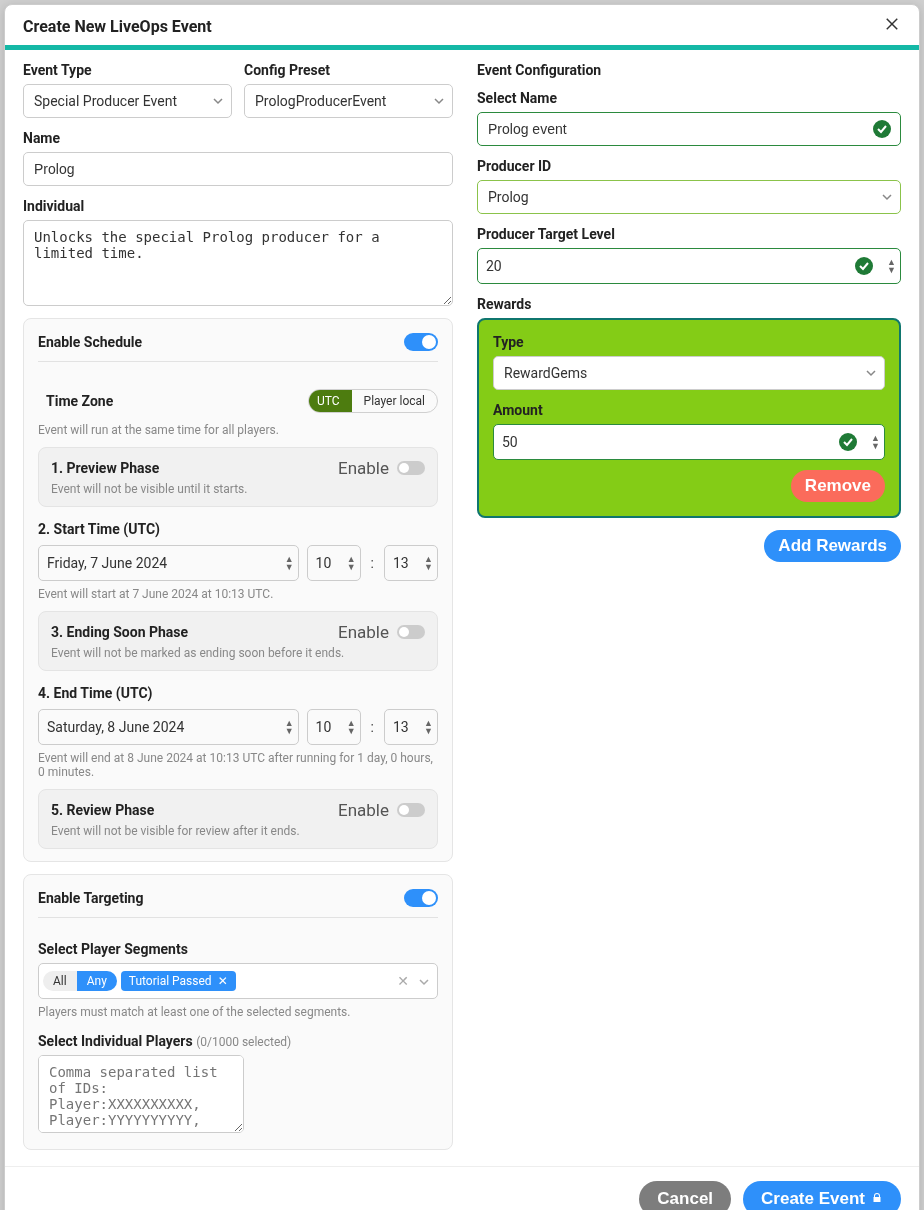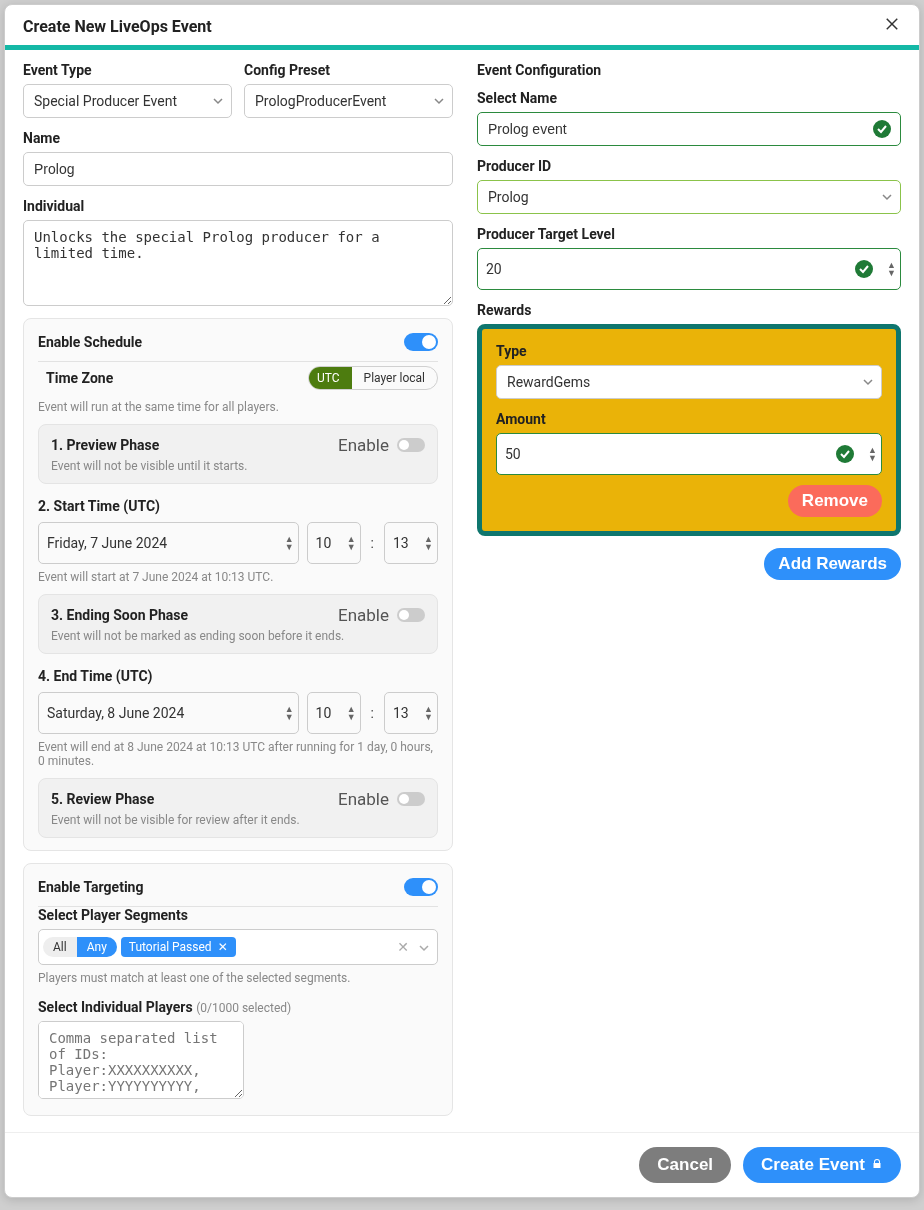--- a/index.html
+++ b/index.html
@@ -69,21 +69,21 @@
     font-size:14px; color:#333; resize:both; min-height:86px;
   }
   .panel {
     border:1px solid #e5e5e5; border-radius:8px;
     background:#fafafa;
     padding:14px 14px 12px 14px;
     margin-top:6px; margin-bottom:12px;
   }
   .panel-head {
     display:flex; justify-content:space-between; align-items:center;
-    padding-bottom:10px; border-bottom:1px solid #e2e2e2; margin-bottom:0;
+    padding-bottom:10px; border-bottom:1px solid #e2e2e2; margin-bottom:23px;
   }
   .panel-title { font-size:14px; font-weight:700; color:#222; }
 
   
   .toggle { width:34px; height:18px; border-radius:10px; background:#ccc; position:relative; }
   .toggle::after {
     content:""; position:absolute; width:14px; height:14px; background:#fff; border-radius:50%;
     top:2px; left:2px; transition:left .15s;
   }
   .toggle.on { background:#2e90fa; }
@@ -106,21 +106,21 @@
   .subcard .sub-head { display:flex; justify-content:space-between; align-items:center;gap:34px; }
   .sub-title { font-weight:700; font-size:14px; color:#222; }
   .sub-desc  { font-size:12px; color:#888; margin-top:4px; }
   .enable-row { display:flex; align-items:center; gap:8px; font-size:17px; color:#555; }
 
   .section-title { font-weight:700; font-size:14px; color:#222; margin-top:14px; margin-bottom:8px; }
 
   .date-row { display:flex; gap:8px; align-items:center; }
   .date-input { flex:1; position:relative; }
   .spinner {
-    border:1px solid #ccc; border-radius:5px; height:42px;
+    border:1px solid #ccc; border-radius:5px; height:36px;
     display:flex; align-items:center; padding:0 18px 0 8px; position:relative;
     font-size:14px; color:#333; min-width:54px;
   }
   .spinner .sp-arrows {
     position:absolute; right:4px; top:50%; transform:translateY(-50%);
     display:flex; flex-direction:column; gap:0px; font-size:9px; line-height:8px; color:#666;
   }
   .colon { font-size:14px; color:#444; padding:0 2px; }
 
   
@@ -131,21 +131,21 @@
     width:18px; height:18px; border-radius:50%; background:#1f7a36; display:flex;
     align-items:center; justify-content:center;
   }
   .check-badge svg { display:block; }
   .spin-input .check-badge { right:28px; }
 
   .select-green { border-color:#8bc34a; }
   .select-dark  { border-color:#2b8a3e; }
 
   .reward-card {
-    border:5px solid #0f766e; border-radius:8px; background:#eab308;
+    border:2px solid #0f766e; border-radius:8px; background:#84cc16;
     padding:14px; margin-top:0;
   }
   .btn { border:none; border-radius:16px; padding:6px 14px; font-size:17px; font-weight:600; cursor:pointer; }
   .btn-remove { background:#fb6b5b; color:#fff; float:right; margin-top:10px; }
   .btn-add    { background:#2e90fa; color:#fff; float:right; margin-top:12px; }
   .clearfix::after { content:""; display:table; clear:both; }
 
   
   .seg-input {
     border:1px solid #ccc; border-radius:5px; background:#fff;

